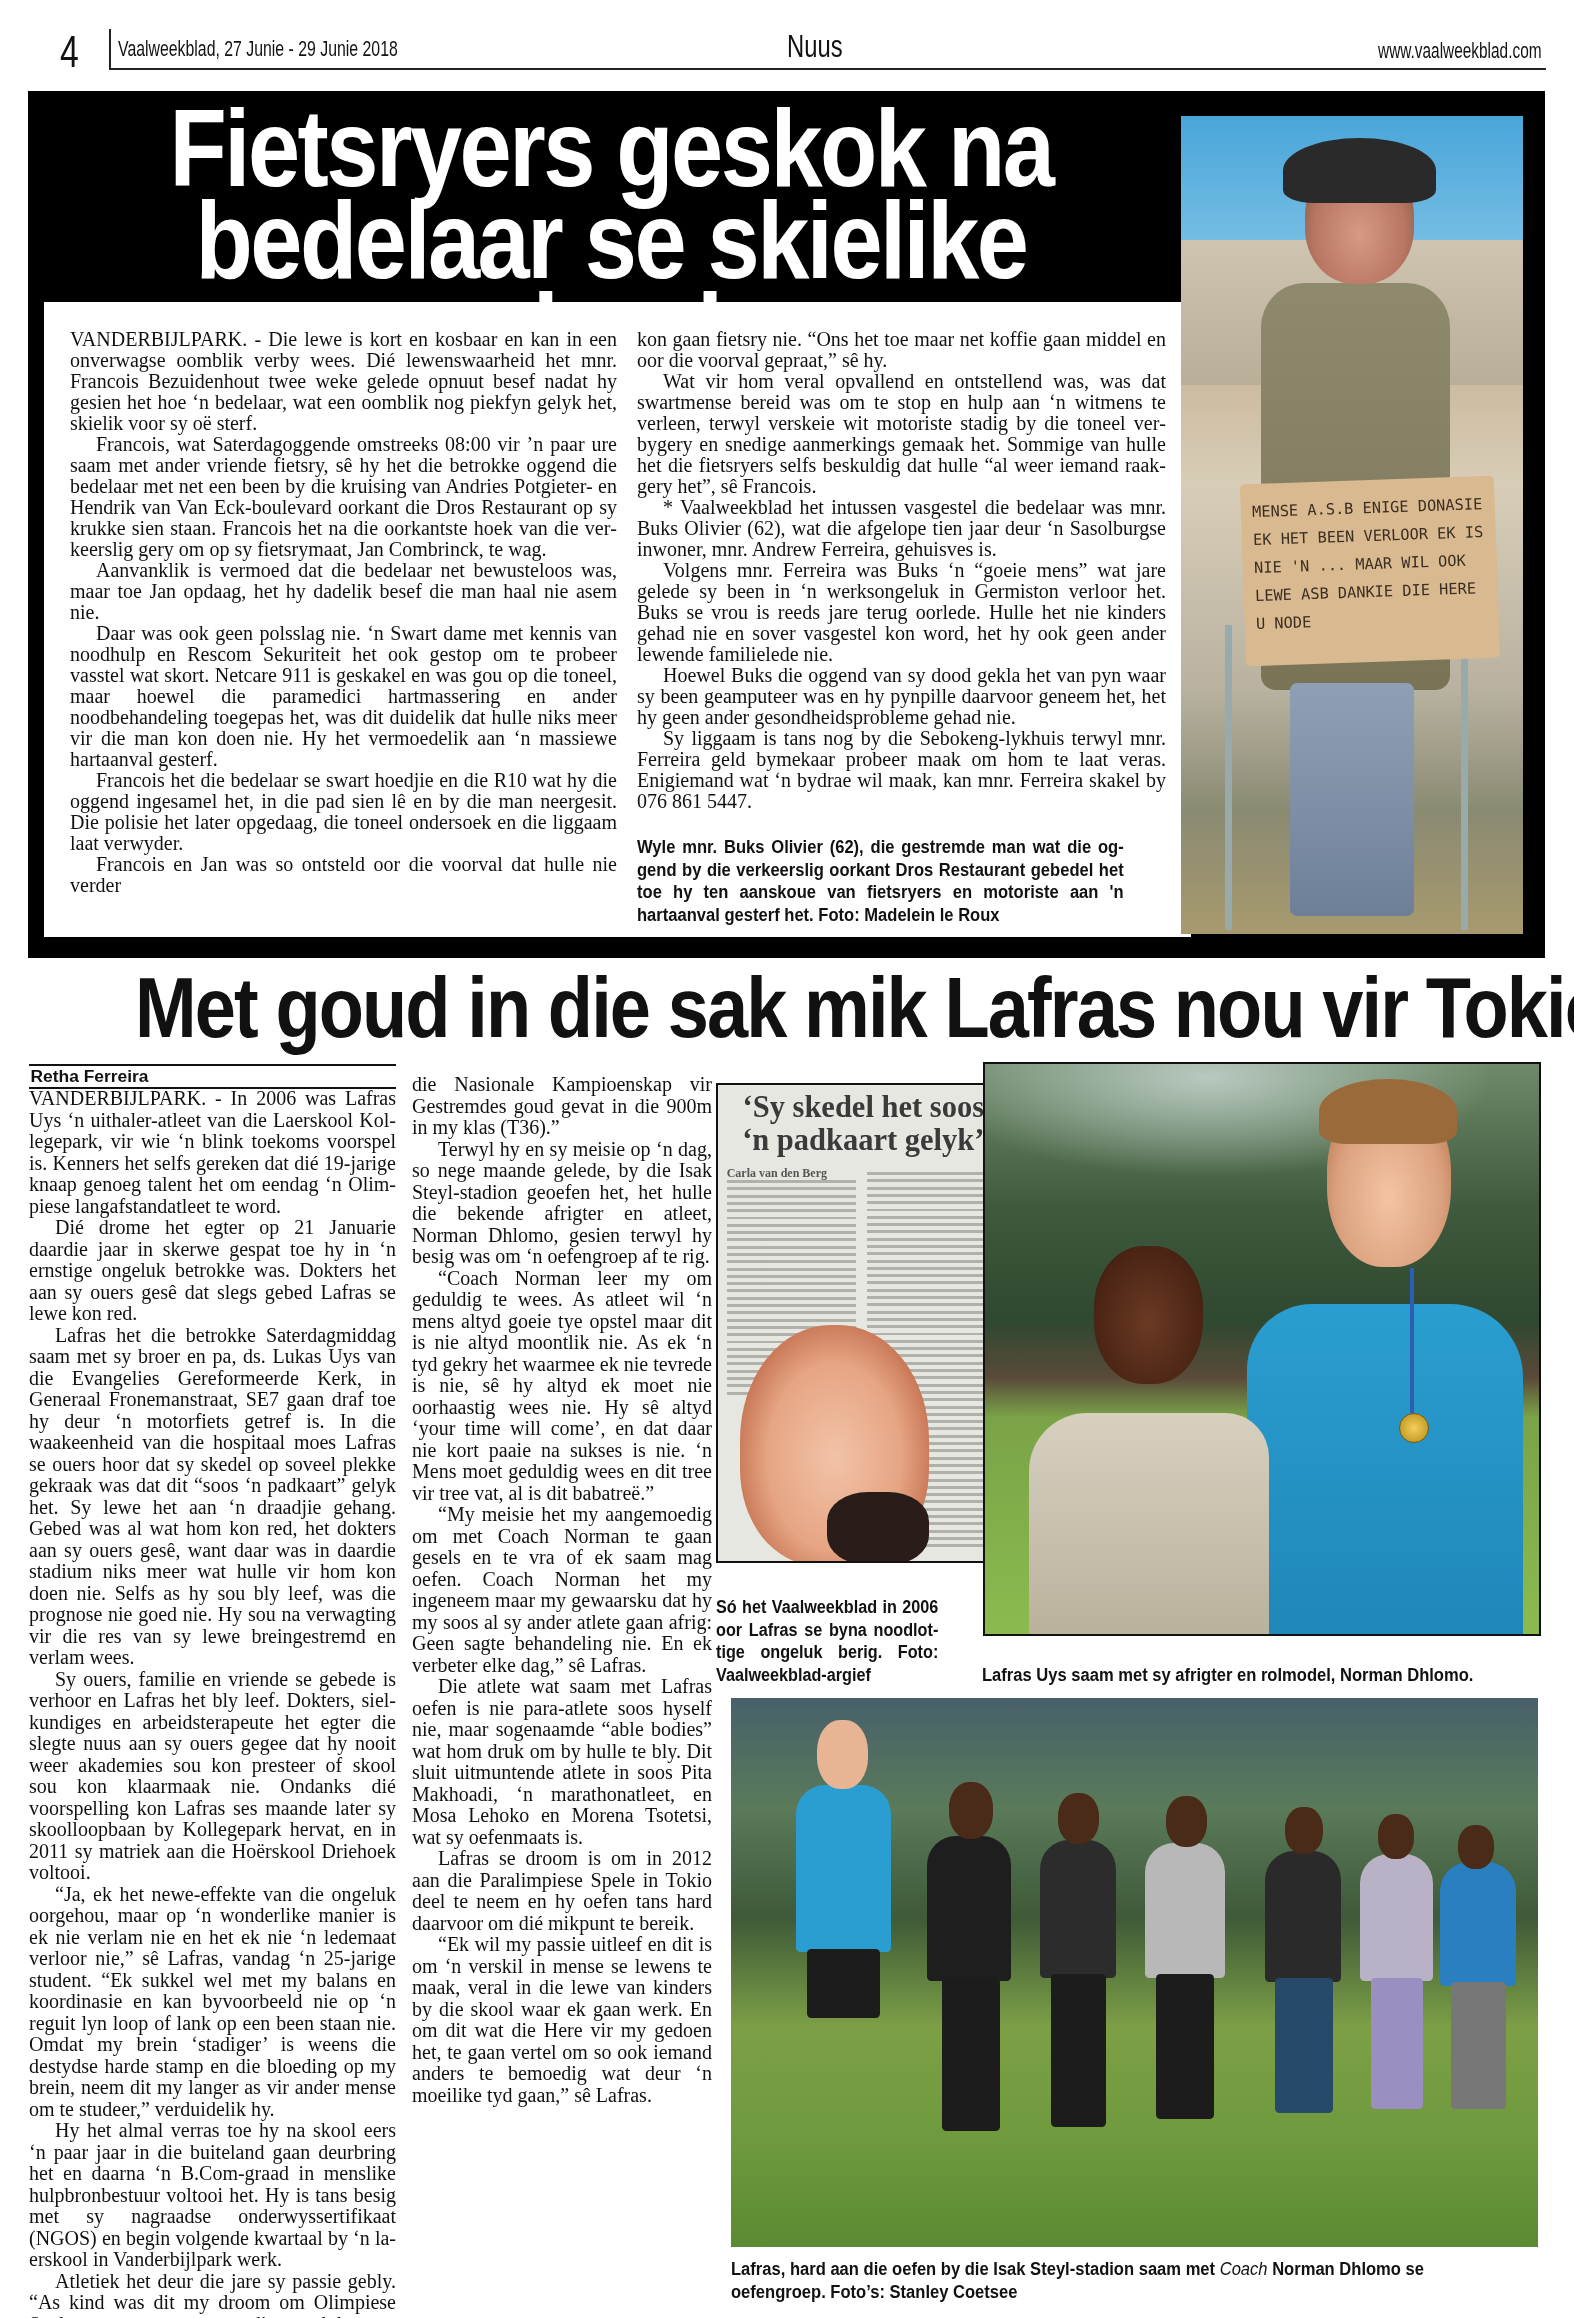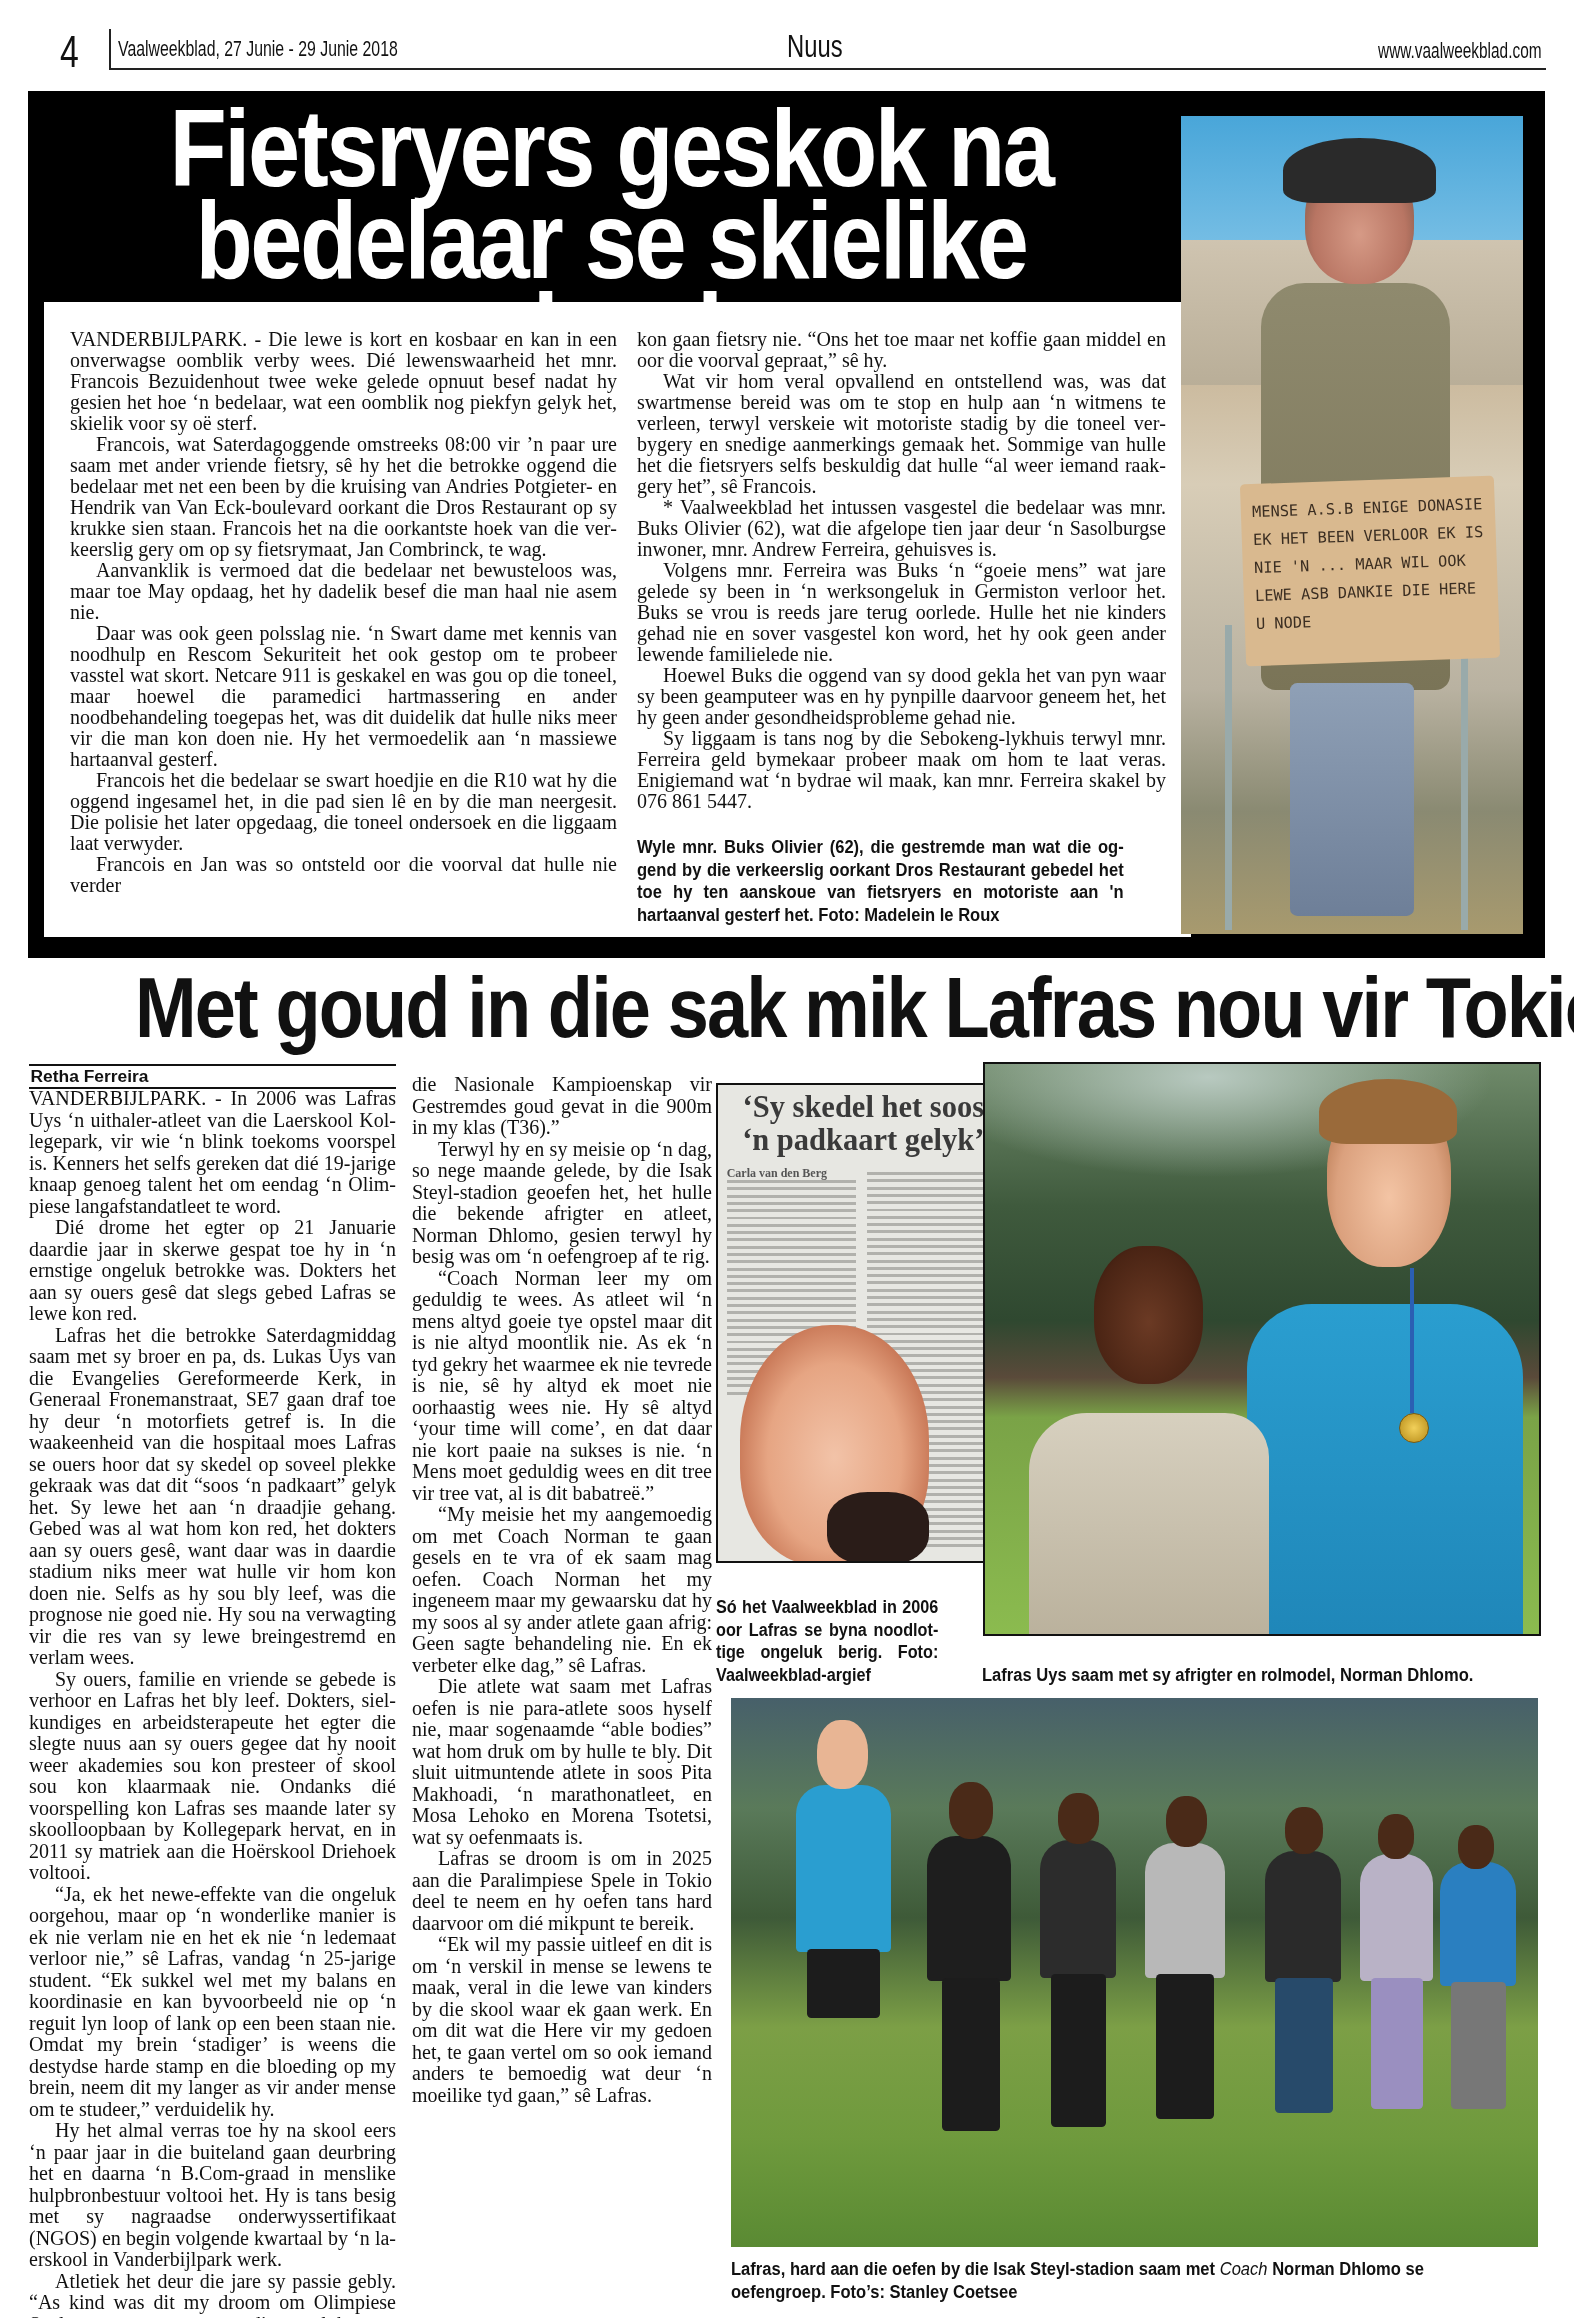--- a/index.html
+++ b/index.html
@@ -99,21 +99,21 @@
 <div class="abs top-box"></div>
 <div class="abs top-headline">
   <div>Fietsryers geskok na</div>
   <div>bedelaar se skielike dood</div>
 </div>
 <div class="abs top-body"></div>
 
 <div class="abs col-text top-col1">
   <p class="lead">VANDERBIJLPARK. - Die lewe is kort en kosbaar en kan in een onverwagse oomblik verby wees. Dié lewenswaarheid het mnr. Fran­cois Bezuidenhout twee weke gelede opnuut besef nadat hy gesien het hoe ‘n bedelaar, wat een oomblik nog piekfyn gelyk het, skielik voor sy oë sterf.</p>
   <p>Francois, wat Saterdagoggende omstreeks 08:00 vir ’n paar ure saam met ander vriende fietsry, sê hy het die betrokke oggend die bedelaar met net een been by die kruising van Andries Potgieter- en Hendrik van Van Eck-boulevard oorkant die Dros Restaurant op sy krukke sien staan. Francois het na die oorkantste hoek van die ver­keerslig gery om op sy fietsrymaat, Jan Combrinck, te wag.</p>
-  <p>Aanvanklik is vermoed dat die bedelaar net bewusteloos was, maar toe May opdaag, het hy dadelik besef die man haal nie asem nie.</p>
+  <p>Aanvanklik is vermoed dat die bedelaar net bewusteloos was, maar toe Jan opdaag, het hy dadelik besef die man haal nie asem nie.</p>
   <p>Daar was ook geen polsslag nie. ‘n Swart dame met kennis van noodhulp en Rescom Sekuriteit het ook gestop om te probeer vasstel wat skort. Netcare 911 is geskakel en was gou op die toneel, maar hoewel die paramedici hartmassering en ander noodbehandeling toe­gepas het, was dit duidelik dat hulle niks meer vir die man kon doen nie. Hy het vermoedelik aan ‘n massiewe hartaanval gesterf.</p>
   <p>Francois het die bedelaar se swart hoedjie en die R10 wat hy die oggend ingesamel het, in die pad sien lê en by die man neergesit. Die polisie het later opgedaag, die toneel ondersoek en die liggaam laat verwyder.</p>
   <p>Francois en Jan was so ontsteld oor die voorval dat hulle nie verder</p>
 </div>
 
 <div class="abs col-text top-col2">
   <p class="lead">kon gaan fietsry nie. “Ons het toe maar net koffie gaan middel en oor die voorval gepraat,” sê hy.</p>
   <p>Wat vir hom veral opvallend en ontstellend was, was dat swartmense bereid was om te stop en hulp aan ‘n witmens te verleen, terwyl verskeie wit motoriste stadig by die toneel ver­bygery en snedige aanmerkings gemaak het. Sommige van hulle het die fietsryers selfs beskuldig dat hulle “al weer iemand raak­gery het”, sê Francois.</p>
   <p>* Vaalweekblad het intussen vasgestel die bedelaar was mnr. Buks Olivier (62), wat die afgelope tien jaar deur ‘n Sasolburgse inwoner, mnr. Andrew Ferreira, gehuisves is.</p>
   <p>Volgens mnr. Ferreira was Buks ‘n “goeie mens” wat jare gelede sy been in ‘n werksongeluk in Germiston verloor het. Buks se vrou is reeds jare terug oorlede. Hulle het nie kinders gehad nie en sover vasgestel kon word, het hy ook geen ander lewende familielede nie.</p>
@@ -150,21 +150,21 @@
   <p>Hy het almal verras toe hy na skool eers ‘n paar jaar in die buiteland gaan deurbring het en daarna ‘n B.Com-graad in menslike hulpbronbestuur voltooi het. Hy is tans besig met sy nagraadse onderwyssertifikaat (NGOS) en begin volgende kwartaal by ‘n la­erskool in Vanderbijlpark werk.</p>
   <p>Atletiek het deur die jare sy passie gebly. “As kind was dit my droom om Olimpiese Spele toe te gaan maar na die ongeluk moes ek dié droom ‘n tyd lank begrawe. Ek het ver­lede jaar weer begin oefen en het vanjaar by</p>
 </div>
 
 <div class="abs col-text l-col2">
   <p class="lead">die Nasionale Kampioenskap vir Gestremdes goud gevat in die 900m in my klas (T36).”</p>
   <p>Terwyl hy en sy meisie op ‘n dag, so nege maande gelede, by die Isak Steyl-stadion geoefen het, het hulle die bekende afrig­ter en atleet, Norman Dhlomo, gesien terwyl hy besig was om ‘n oefengroep af te rig.</p>
   <p>“Coach Norman leer my om geduldig te wees. As atleet wil ‘n mens altyd goeie tye opstel maar dit is nie altyd moontlik nie. As ek ‘n tyd gekry het waarmee ek nie tevrede is nie, sê hy altyd ek moet nie oorhaastig wees nie. Hy sê altyd ‘your time will co­me’, en dat daar nie kort paaie na sukses is nie. ‘n Mens moet geduldig wees en dit tree vir tree vat, al is dit babatreë.”</p>
   <p>“My meisie het my aange­moedig om met Coach Nor­man te gaan gesels en te vra of ek saam mag oefen. Coach Norman het my ingeneem maar my gewaarsku dat hy my soos al sy ander atlete gaan afrig: Geen sagte behandeling nie. En ek verbeter elke dag,” sê La­fras.</p>
   <p>Die atlete wat saam met Lafras oe­fen is nie para-atlete soos hyself nie, maar sogenaamde “able bodies” wat hom druk om by hulle te bly. Dit sluit uitmuntende atlete in soos Pita Mak­hoadi, ‘n marathonatleet, en Mosa Lehoko en Morena Tsotetsi, wat sy oefenmaats is.</p>
-  <p>Lafras se droom is om in 2025 aan die Paralimpiese Spele in Tokio deel te neem en hy oefen tans hard daar­voor om dié mikpunt te bereik.</p>
+  <p>Lafras se droom is om in 2012 aan die Paralimpiese Spele in Tokio deel te neem en hy oefen tans hard daar­voor om dié mikpunt te bereik.</p>
   <p>“Ek wil my passie uitleef en dit is om ‘n verskil in mense se lewens te maak, veral in die lewe van kinders by die skool waar ek gaan werk. En om dit wat die Here vir my gedoen het, te gaan vertel om so ook iemand anders te bemoedig wat deur ‘n moei­like tyd gaan,” sê Lafras.</p>
 </div>
 
 <div class="abs clipping">
   <div class="abs clip-head">‘Sy skedel het soos ‘n padkaart gelyk’</div>
   <div class="abs clip-by">Carla van den Berg</div>
   <div class="abs clip-lines"></div>
   <div class="abs clip-lines2"></div>
   <div class="abs clip-face"></div>
   <div class="abs clip-dog"></div>

